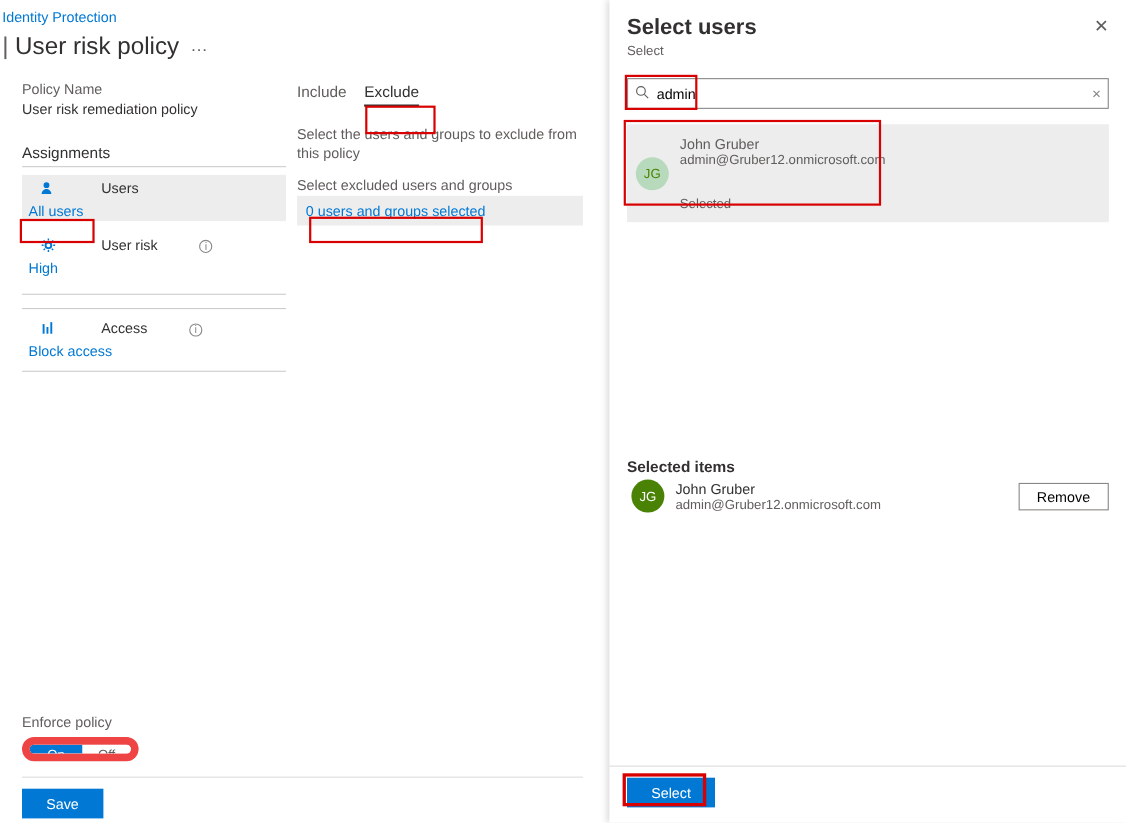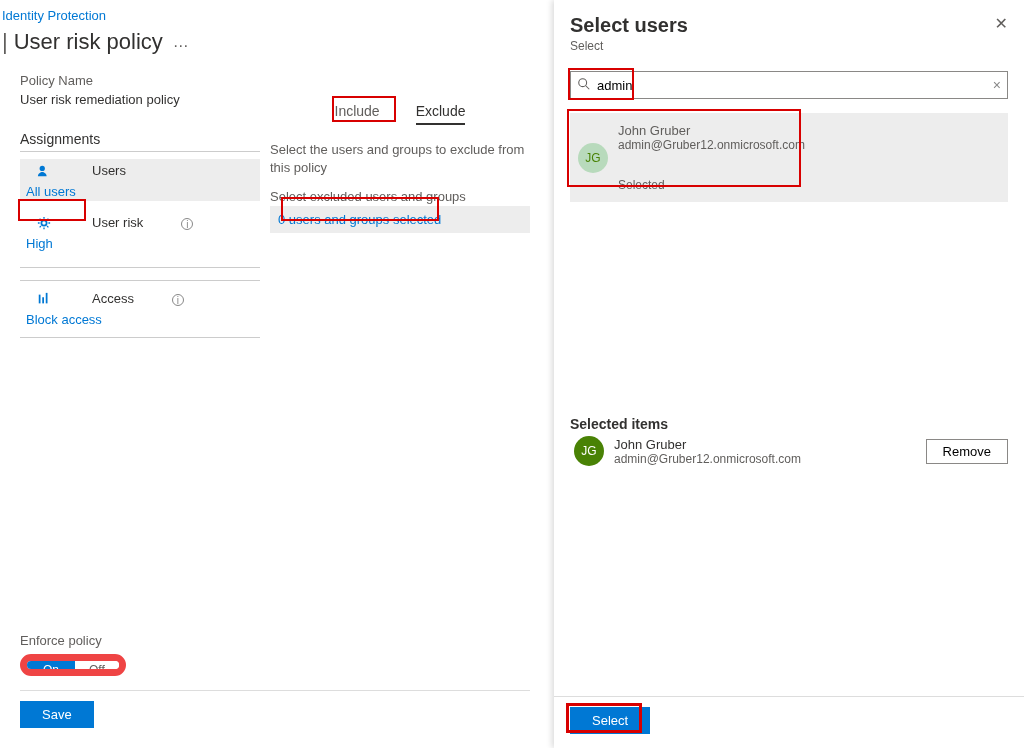--- a/index.html
+++ b/index.html
@@ -62,31 +62,31 @@
     padding: 4px 0 2px 16px;
     position: relative;
     gap: 34px;
   }
   .assign-row.sel { background: #ededed; }
   .ic { width: 16px; display:inline-flex; align-items:center; justify-content:center; margin-right:6px;}
   .link-blue { color: #0078d4; cursor: pointer;}
   .info-ic { font-size: 10px; border:1px solid #888; color:#888; border-radius:50%; width:12px; height:12px; display:inline-flex; align-items:center; justify-content:center; margin-left:4px;}
   .divider { border-bottom:1px solid #ccc; margin: 14px 0;}
   .red-box-1 { position:absolute; left:18px; top:199px; width:68px; height:22px; border:2px solid #d80000;}
-  .tab-row { display:flex; gap:36px; margin-top:30px; font-size:14px;justify-content:center;}
+  .tab-row { display:flex; gap:16px; margin-top:2px; font-size:14px;}
   .tab-item { color:#605e5c; padding-bottom:4px; cursor:pointer;}
   .tab-item.active { color:#323130; border-bottom:2px solid #323130; font-weight:400;}
   .red-box-2 { position:absolute; left:332px; top:96px; width:64px; height:26px; border:2px solid #d80000;}
   .desc-text { color:#605e5c; font-size:13px; margin-top:16px; line-height:1.4; }
   .sel-label { color:#605e5c; font-size:13px; margin-top:12px;}
   .sel-box { background:#ededed; padding:6px 8px; margin-top:2px;}
   .red-box-3 { position:absolute; left:281px; top:197px; width:158px; height:24px; border:2px solid #d80000;}
   .bottom-area {
     position:absolute;
-    left:20px; bottom:20px;
+    left:20px; bottom:4px;
     width: 510px;
   }
   .enforce-row { display:flex; align-items:center; margin-bottom:8px; gap:0;}
   .toggle-outer {
     display:inline-flex;
     border:7px solid #ef4444;
     border-radius:12px;
     overflow:hidden;
     height:22px;
     font-size:12px;

